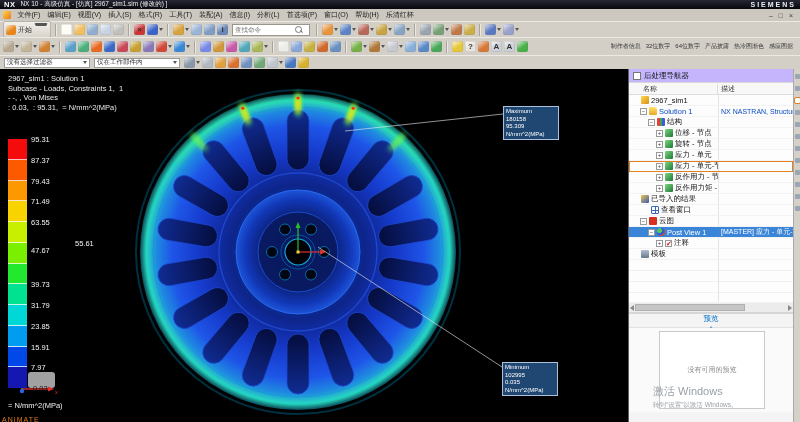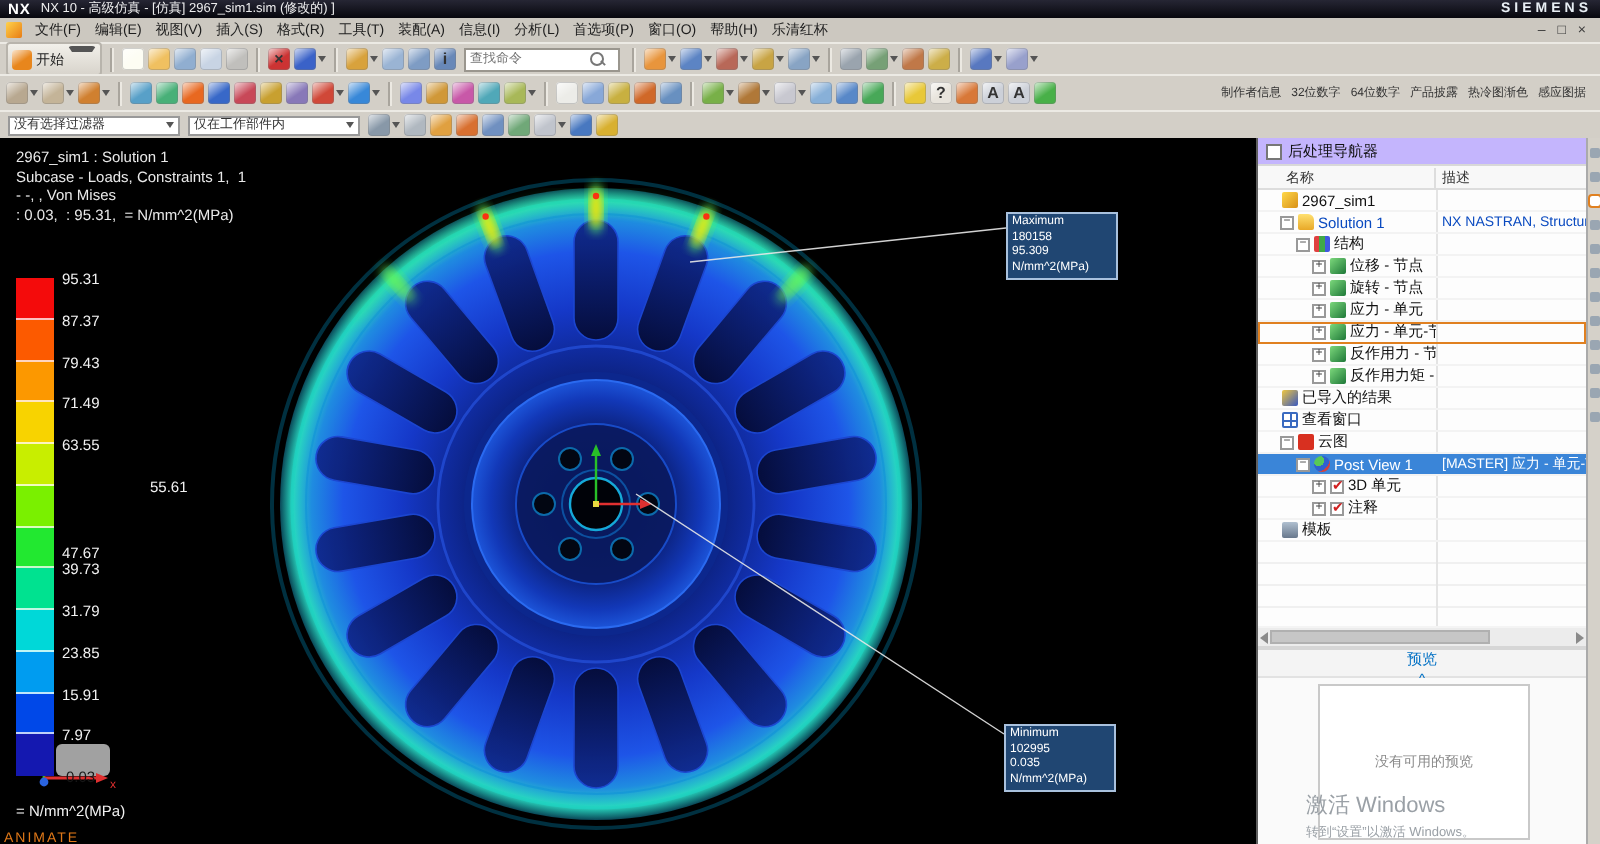--- a/index.html
+++ b/index.html
@@ -542,21 +542,21 @@
         <div class="band" style="height: 20.75px; background: rgb(0, 72, 232);"></div>
         <div class="band" style="height: 20.75px; background: rgb(20, 24, 176); border-bottom: none;"></div>
       </div>
     <div id="cb-labels">
         <div class="cblabel" style="top: 66px;">95.31</div>
         <div class="cblabel" style="top: 86.75px;">87.37</div>
         <div class="cblabel" style="top: 107.5px; text-align: center;">79.43</div>
         <div class="cblabel" style="top: 128.25px;">71.49</div>
         <div class="cblabel" style="top: 149px;">63.55</div>
         <div class="cblabel" style="top: 169.75px; margin-left: 44px;">55.61</div>
-        <div class="cblabel" style="top: 203px; text-align: center;">47.67</div>
+        <div class="cblabel" style="top: 177px; text-align: center;">47.67</div>
         <div class="cblabel" style="top: 211.25px;">39.73</div>
         <div class="cblabel" style="top: 232px;">31.79</div>
         <div class="cblabel" style="top: 252.75px;">23.85</div>
         <div class="cblabel" style="top: 273.5px;">15.91</div>
         <div class="cblabel" style="top: 294.25px;">7.97</div>
         <div class="cblabel" style="top: 315px; color: rgb(22, 22, 22); left: 33px;">0.03</div>
       </div>
     <div class="cbunit">= N/mm^2(MPa)</div>
 
     <div class="callout" id="callout-max">
@@ -657,21 +657,21 @@
         </div>
         <div class="trow">
           <span class="tname" style="padding-left: 3px;">
             <span class="noexp"></span>
             <span class="tico tico-imported"></span>
             <span class="tlabel">已导入的结果</span>
           </span>
           <span class="tdesc"></span>
         </div>
         <div class="trow">
-          <span class="tname" style="padding-left: 3px;">
+          <span class="tname" style="padding-left: 13px;">
             <span class="noexp"></span>
             <span class="tico tico-viewport"></span>
             <span class="tlabel">查看窗口</span>
           </span>
           <span class="tdesc"></span>
         </div>
         <div class="trow">
           <span class="tname" style="padding-left: 11px;">
             <span class="exp">−</span>
             <span class="tico tico-cloud"></span>
@@ -679,28 +679,20 @@
           </span>
           <span class="tdesc"></span>
         </div>
         <div class="trow selected">
           <span class="tname" style="padding-left: 19px;">
             <span class="exp">−</span>
             <span class="tico tico-postview"></span>
             <span class="tlabel">Post View 1</span>
           </span>
           <span class="tdesc">[MASTER] 应力 - 单元-节点, 296</span>
-        </div>
-        <div class="trow">
-          <span class="tname" style="padding-left: 27px;">
-            <span class="exp">+</span>
-            <span class="chk">✔</span>
-            <span class="tlabel">3D 单元</span>
-          </span>
-          <span class="tdesc"></span>
         </div>
         <div class="trow">
           <span class="tname" style="padding-left: 27px;">
             <span class="exp">+</span>
             <span class="chk">✔</span>
             <span class="tlabel">注释</span>
           </span>
           <span class="tdesc"></span>
         </div>
         <div class="trow">

